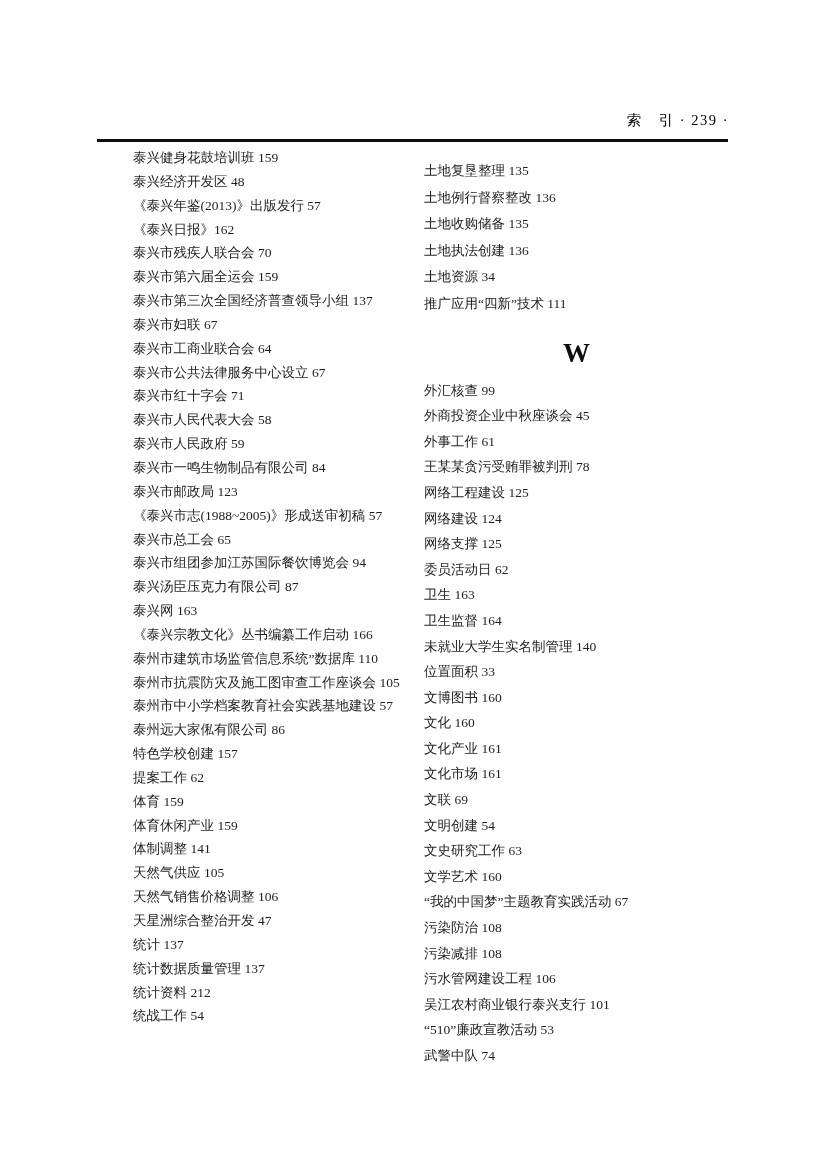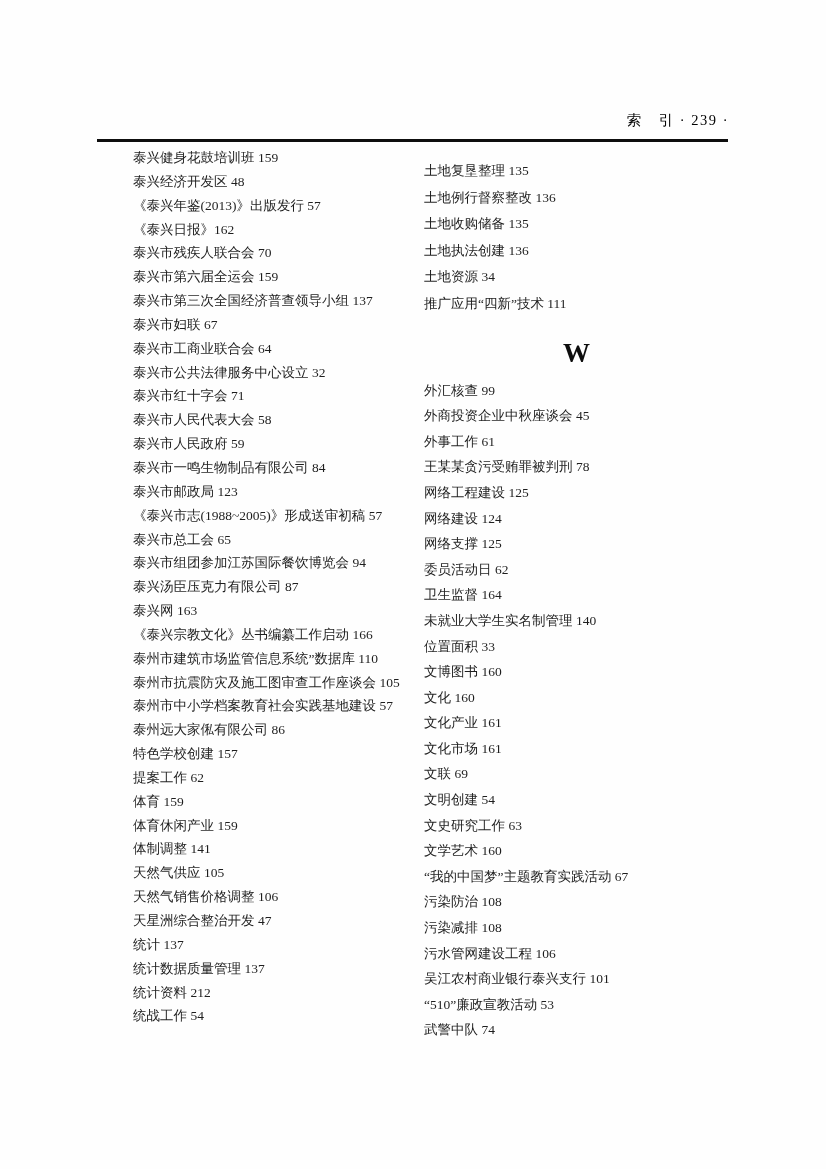--- a/index.html
+++ b/index.html
@@ -84,21 +84,21 @@
   <div class="col col-left" id="col-left">
       <div class="entry">泰兴健身花鼓培训班 159</div>
       <div class="entry">泰兴经济开发区 48</div>
       <div class="entry">《泰兴年鉴(2013)》出版发行 57</div>
       <div class="entry">《泰兴日报》162</div>
       <div class="entry">泰兴市残疾人联合会 70</div>
       <div class="entry">泰兴市第六届全运会 159</div>
       <div class="entry">泰兴市第三次全国经济普查领导小组 137</div>
       <div class="entry">泰兴市妇联 67</div>
       <div class="entry">泰兴市工商业联合会 64</div>
-      <div class="entry">泰兴市公共法律服务中心设立 32</div>
+      <div class="entry">泰兴市公共法律服务中心设立 67</div>
       <div class="entry">泰兴市红十字会 71</div>
       <div class="entry">泰兴市人民代表大会 58</div>
       <div class="entry">泰兴市人民政府 59</div>
       <div class="entry">泰兴市一鸣生物制品有限公司 84</div>
       <div class="entry">泰兴市邮政局 123</div>
       <div class="entry">《泰兴市志(1988~2005)》形成送审初稿 57</div>
       <div class="entry">泰兴市总工会 65</div>
       <div class="entry">泰兴市组团参加江苏国际餐饮博览会 94</div>
       <div class="entry">泰兴汤臣压克力有限公司 87</div>
       <div class="entry">泰兴网 163</div>
@@ -133,20 +133,21 @@
     <div class="section-letter">W</div>
     <div class="group-main" id="right-main">
         <div class="entry">外汇核查 99</div>
         <div class="entry">外商投资企业中秋座谈会 45</div>
         <div class="entry">外事工作 61</div>
         <div class="entry">王某某贪污受贿罪被判刑 78</div>
         <div class="entry">网络工程建设 125</div>
         <div class="entry">网络建设 124</div>
         <div class="entry">网络支撑 125</div>
         <div class="entry">委员活动日 62</div>
+        <div class="entry">卫生 163</div>
         <div class="entry">卫生监督 164</div>
         <div class="entry">未就业大学生实名制管理 140</div>
         <div class="entry">位置面积 33</div>
         <div class="entry">文博图书 160</div>
         <div class="entry">文化 160</div>
         <div class="entry">文化产业 161</div>
         <div class="entry">文化市场 161</div>
         <div class="entry">文联 69</div>
         <div class="entry">文明创建 54</div>
         <div class="entry">文史研究工作 63</div>

